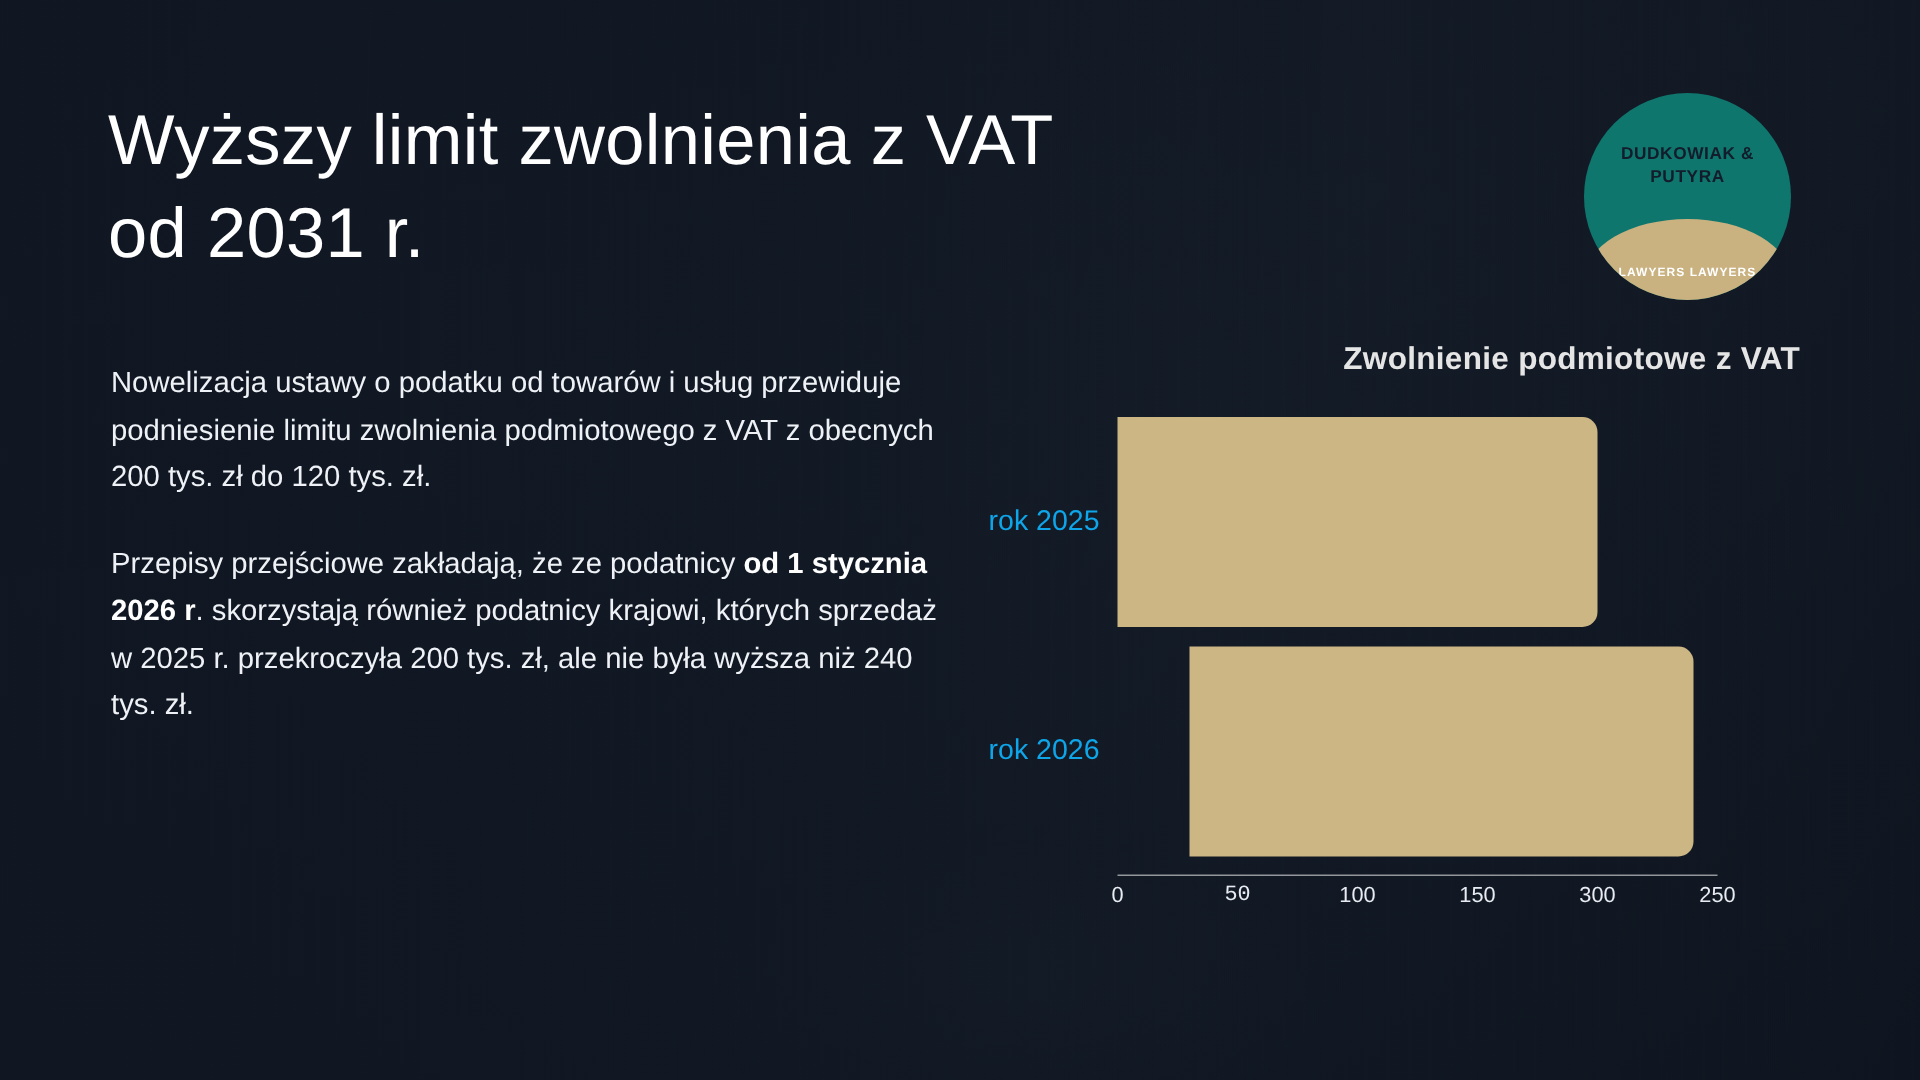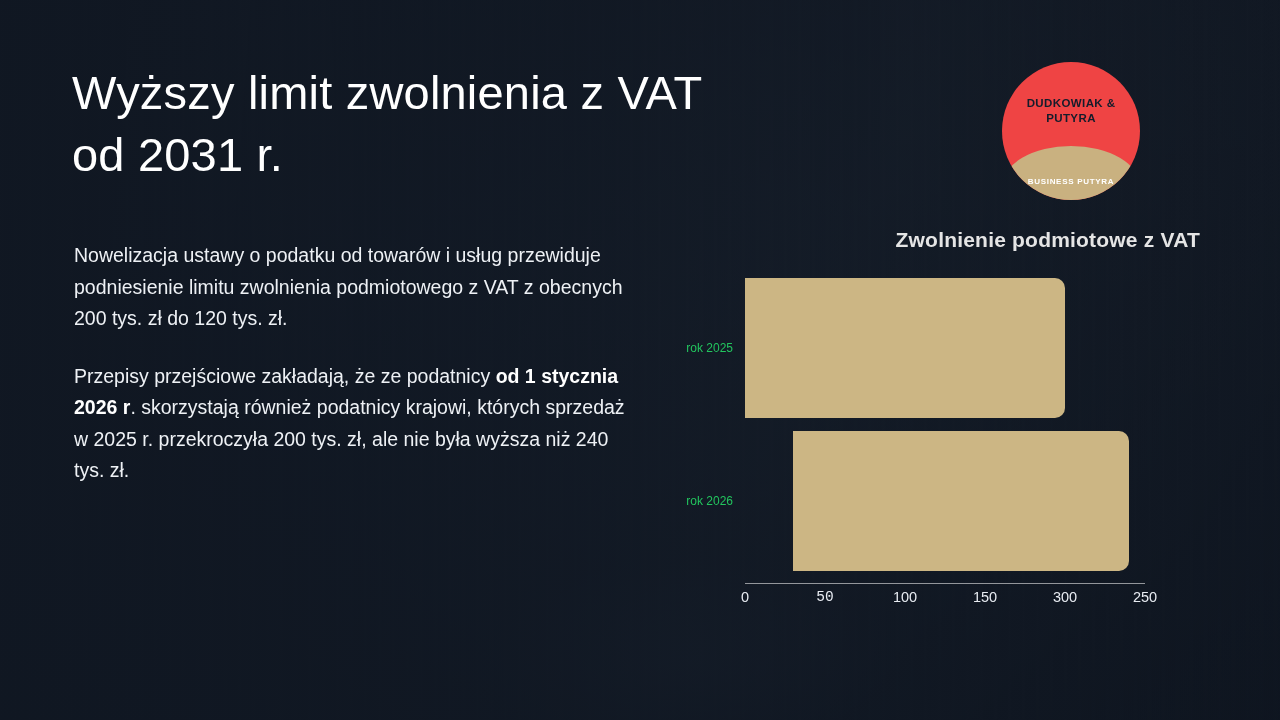--- a/index.html
+++ b/index.html
@@ -84,27 +84,27 @@
     color: #eef1f5;
     font-size: 19.5px;
     line-height: 1.62;
   }
   .para + .para { margin-top: 26px; }
   .para b { font-weight: 700; color: #ffffff; }
 
   
   .logo {
     position: absolute;
-    left: 1002px;
+    left: 1056px;
     top: 62px;
     width: 138px;
     height: 138px;
     border-radius: 50%;
     overflow: hidden;
-    background: #ef4444;
+    background: #0f766e;
   }
   .logo-bottom {
     position: absolute;
     left: 0; right: 0; bottom: 0;
     height: 54px;
     background: #c9b180;
     border-top-left-radius: 60% 90%;
     border-top-right-radius: 60% 90%;
   }
   .logo-name {
@@ -165,22 +165,22 @@
   .bar {
     height: 100%;
     background: #ccb684;
     border-radius: 0 10px 10px 0;
   }
   .cat-label {
     position: absolute;
     right: calc(100% + 12px);
     top: 50%;
     transform: translateY(-50%);
-    color: #22c55e;
-    font-size: 12px;
+    color: #0ea5e9;
+    font-size: 19px;
     white-space: nowrap;
   }
   .axis {
     position: absolute;
     left: 105px;
     top: 355px;
     width: 400px;
     height: 1px;
     background: rgba(255,255,255,.55);
   }
@@ -214,21 +214,21 @@
     <h1 class="title">Wyższy limit zwolnienia z VAT od 2031 r.</h1>
 
     <div class="body-text">
       <p class="para">Nowelizacja ustawy o podatku od towarów i usług przewiduje podniesienie limitu zwolnienia podmiotowego z VAT z obecnych 200 tys. zł do 120 tys. zł.</p>
       <p class="para"><span>Przepisy przejściowe zakładają, że ze podatnicy </span><b>od 1 stycznia 2026 r</b><span>. skorzystają również podatnicy krajowi, których sprzedaż w 2025 r. przekroczyła 200 tys. zł, ale nie była wyższa niż 240 tys. zł.</span></p>
     </div>
 
     <div class="logo">
       <div class="logo-bottom"></div>
       <div class="logo-name">DUDKOWIAK &amp; PUTYRA</div>
-      <div class="logo-sub">BUSINESS PUTYRA</div>
+      <div class="logo-sub">LAWYERS LAWYERS</div>
     </div>
 
     <div class="chart">
       <div class="chart-title">Zwolnienie podmiotowe z VAT</div>
 
       <div class="plot">
         <div class="row row-1" id="row-0" style="width: 320px;">
           <span class="cat-label">rok 2025</span>
           <div class="bar" id="bar-0" style="width: 100%;"></div>
         </div>

